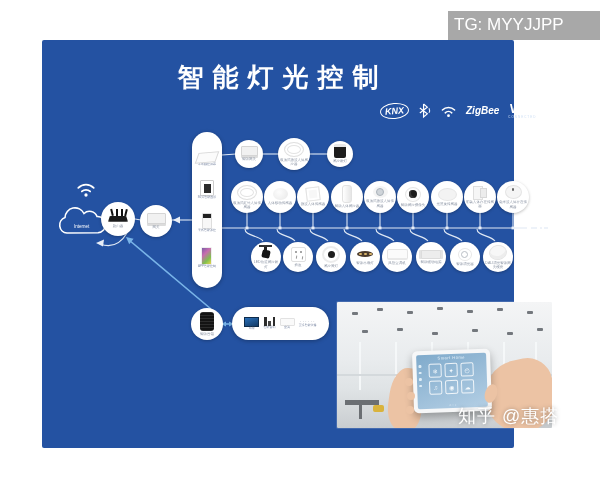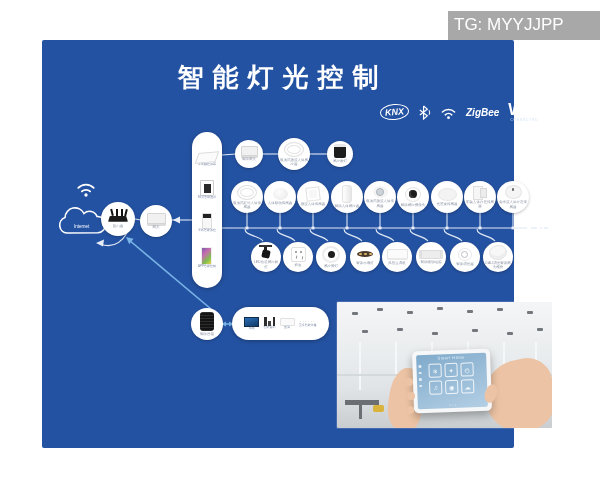--- a/index.html
+++ b/index.html
@@ -9,21 +9,21 @@
   
   .title{position:absolute;left:0;top:20px;width:100%;text-align:center;color:#fff;
     font-size:26px;font-weight:600;letter-spacing:9px;padding-left:9px;box-sizing:border-box;}
   .subtitle{position:absolute;left:193px;top:64px;height:18px;line-height:18px;background:#fff;
     color:#2452a2;font-size:9px;font-weight:bold;letter-spacing:1px;border-radius:9px;padding:0 11px;}
   .logos{position:absolute;left:338px;top:62px;display:flex;align-items:center;gap:9px;color:#fff;}
   .knx{font-size:9px;font-weight:bold;font-style:italic;border:1px solid #fff;border-radius:50%;
     padding:2px 4px;transform:rotate(-5deg);}
   .zigbee{font-size:10px;font-weight:bold;font-style:italic;}
   .wiz{display:flex;flex-direction:column;align-items:center;line-height:1;}
-  .wiz b{font-size:16px;letter-spacing:1px;}
+  .wiz b{font-size:12px;letter-spacing:1px;}
   .wiz span{font-size:3px;letter-spacing:1px;margin-top:1px;color:#cfe0f5;}
   
   .circ{position:absolute;background:#fff;border-radius:50%;display:flex;flex-direction:column;
     align-items:center;justify-content:center;box-shadow:0 1px 3px rgba(0,0,0,.25);text-align:center;}
   .lab{font-size:3.5px;line-height:1.15;color:#8a93a3;margin-top:1px;width:90%;}
   .lab2{font-size:3px;line-height:1.2;color:#7d8aa5;}
   
   .vpill{position:absolute;left:192px;top:132px;width:30px;height:156px;background:#fff;border-radius:15px;
     box-shadow:0 1px 4px rgba(0,0,0,.3);display:flex;flex-direction:column;align-items:center;
     justify-content:space-evenly;padding:6px 0;box-sizing:border-box;}
@@ -432,14 +432,15 @@
         </div>
         <div class="tab-foot">⌂ ◦ ♪</div>
       </div>
     </div>
     <span class="hand" style="left:68px;top:76px;width:8px;height:8px;border-radius:50%;z-index:3;"></span>
     <span class="hand" style="left:70px;top:90px;width:8px;height:8px;border-radius:50%;z-index:3;"></span>
     <span class="hand" style="left:69px;top:104px;width:8px;height:8px;border-radius:50%;z-index:3;"></span>
     <span class="hand" style="left:148px;top:82px;width:12px;height:19px;border-radius:50%;transform:rotate(18deg);z-index:3;"></span>
   </div>
 
+  <div class="credit">知乎 @惠搭</div>
   <div class="bar-tr">TG: MYYJJPP</div>
 </div>
 
 </body></html>

